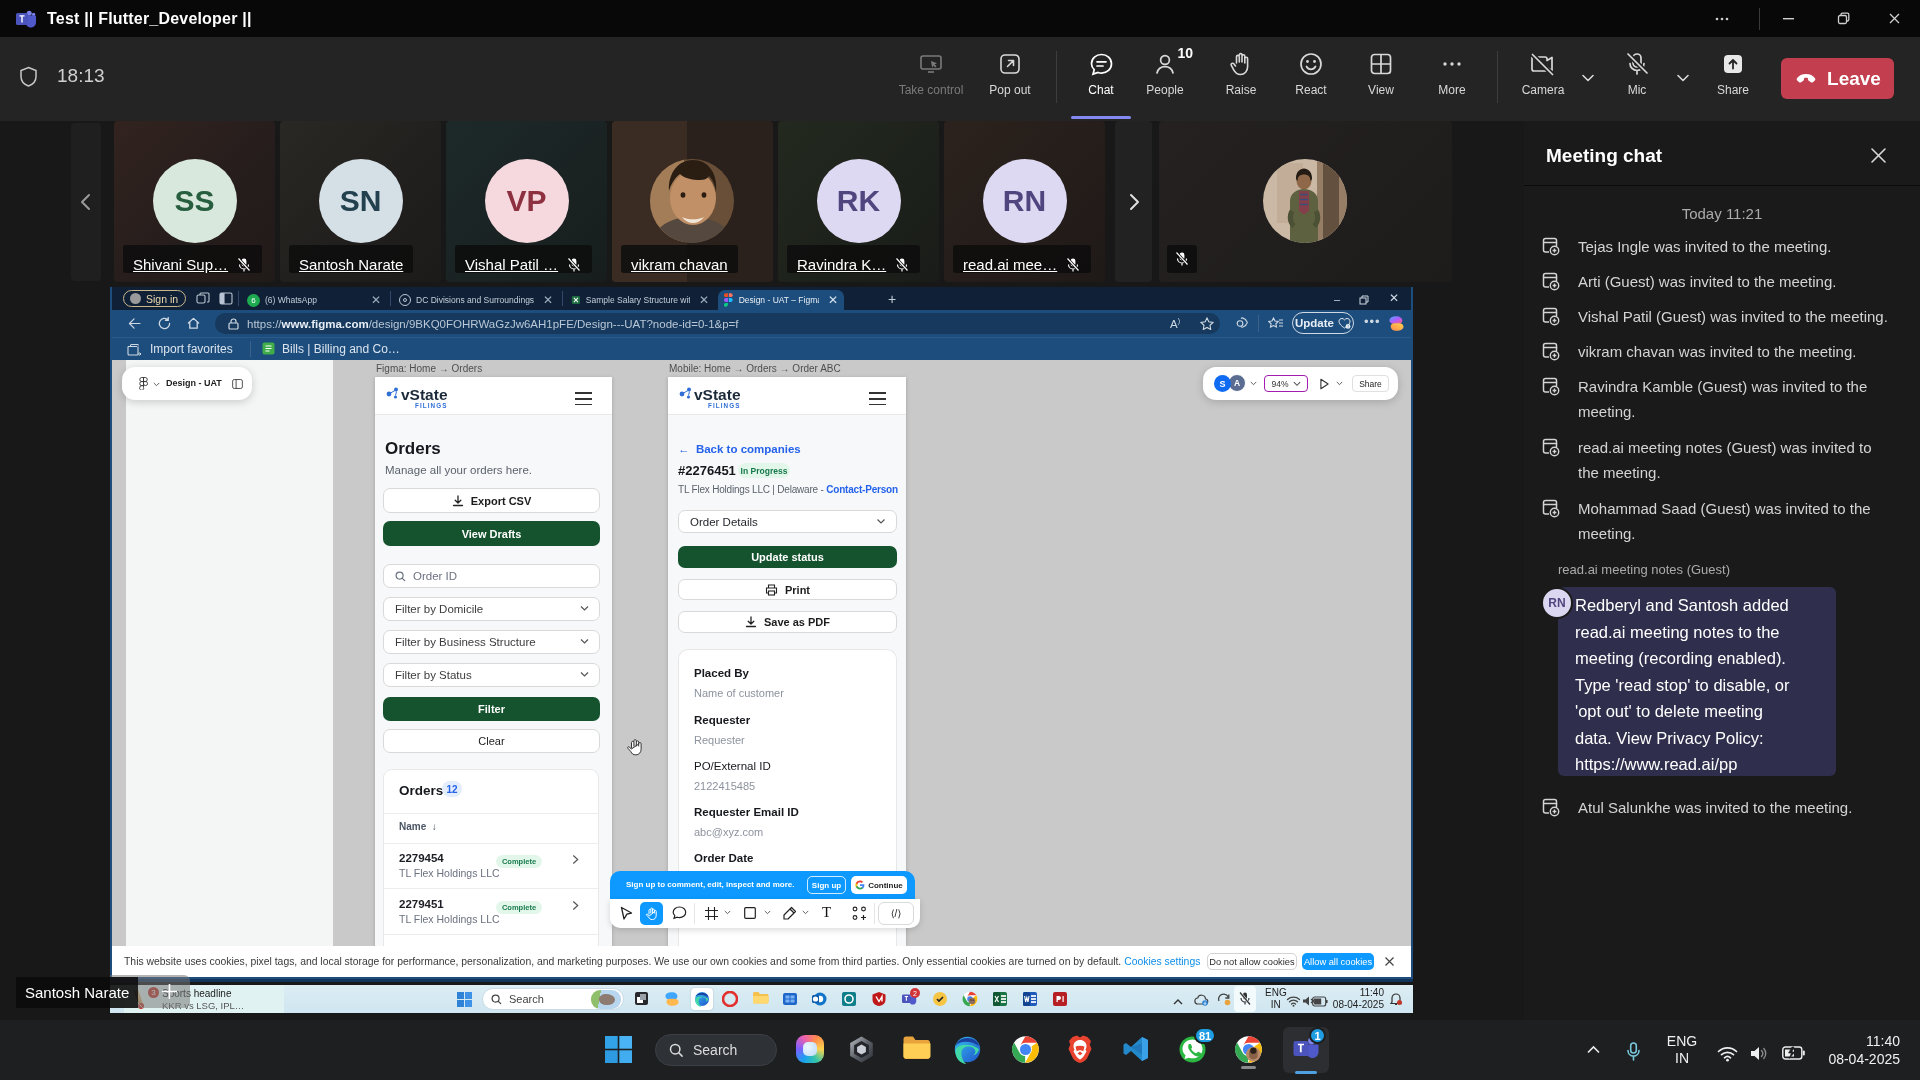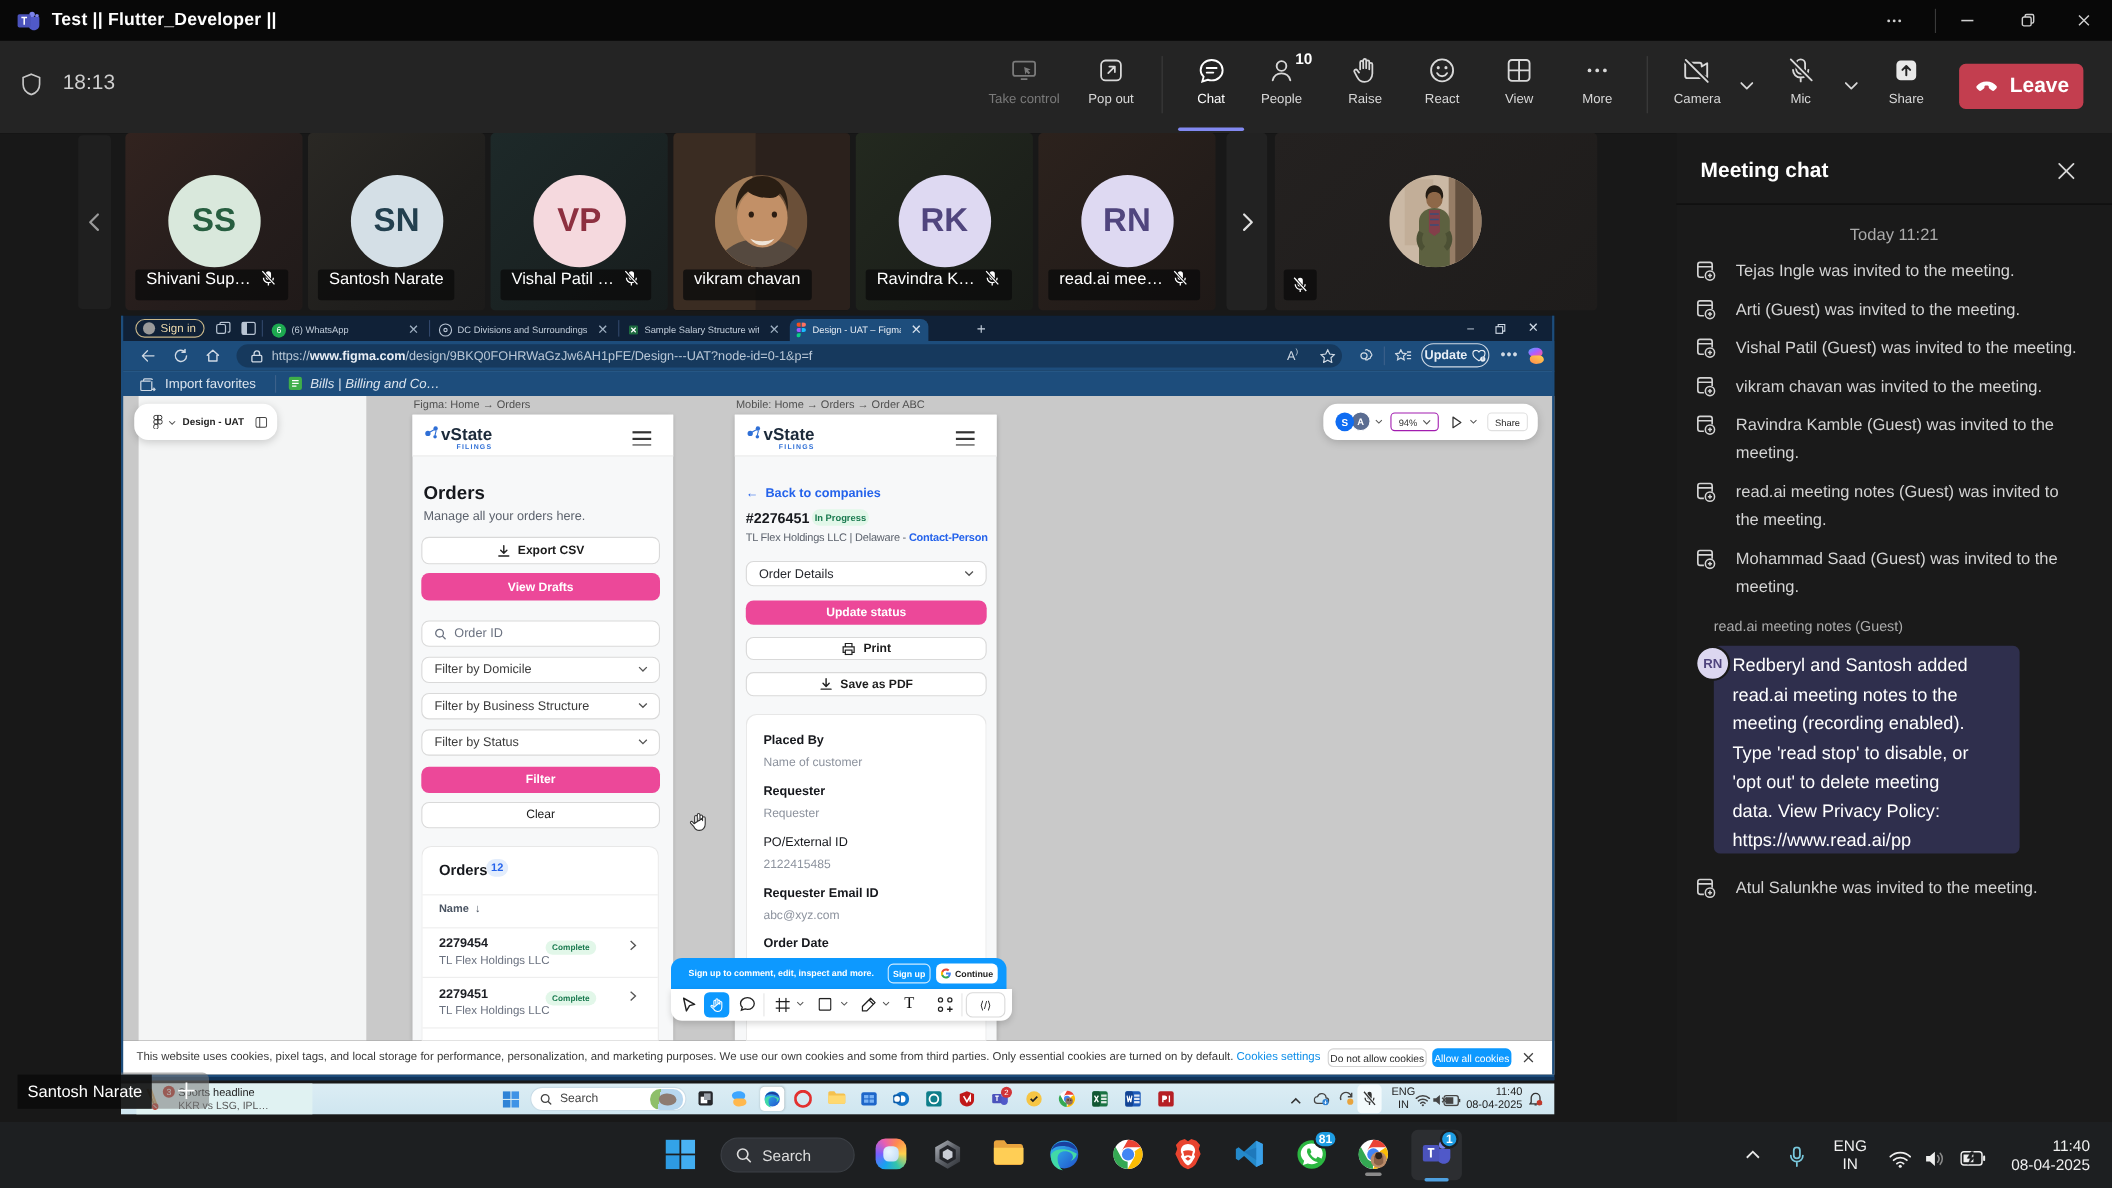--- a/index.html
+++ b/index.html
@@ -18,40 +18,40 @@
 .tbtn .ic { height:34px; display:flex; align-items:center; justify-content:center; }
 .tbtn .lb { font-size:12px; margin-top:2px; color:#d8d8d8; }
 .tsep { position:absolute; top:14px; width:1px; height:52px; background:#3d3d3d; }
 
 
 #stage { position:absolute; left:0; top:121px; width:1920px; height:899px; background:#181818; }
 
 
 .tile { position:absolute; top:0; height:161px; border-radius:4px; overflow:hidden; }
 .tile .avatar { position:absolute; left:50%; top:38px; transform:translateX(-50%); width:84px; height:84px; border-radius:50%; display:flex; align-items:center; justify-content:center; font-weight:700; font-size:30px; }
-.tile .nlabel { position:absolute; left:9px; bottom:9px; height:28px; background:rgba(12,12,12,0.82); border-radius:3px; color:#fff; font-size:15px; display:flex; align-items:flex-start; padding:0 10px; gap:8px; white-space:nowrap; }
+.tile .nlabel { position:absolute; left:9px; bottom:9px; height:28px; background:rgba(12,12,12,0.82); border-radius:3px; color:#fff; font-size:15px; display:flex; align-items:flex-end; padding:0 10px; gap:8px; white-space:nowrap;text-decoration:underline; }
 
 
 #chat { position:absolute; left:1524px; top:0px; width:396px; height:899px; background:#1a1a1a; }
 #chat .ev { position:absolute; left:54px; width:340px; font-size:15px; line-height:25px; color:#d4d4d4; white-space:nowrap; }
 #chat .ev svg.cal { position:absolute; left:-37px; top:2px; }
 
 
 #share { position:absolute; left:110px; top:166px; width:1445px; height:726px; }
 #share .tabstrip { position:absolute; left:0; top:0; width:1303px; height:23px; background:#102137; }
 #share .navbar { position:absolute; left:0; top:23px; width:1303px; height:27px; background:#1d4d7c; }
 #share .bookmarks { position:absolute; left:0; top:50px; width:1303px; height:23px; background:#1d4d7c; border-top:1px solid #2a5a88; }
 #share .canvas { position:absolute; left:0; top:73px; width:1303px; height:586px; background:#c9c9c9; overflow:hidden; }
 #share .tab { position:absolute; top:3px; height:20px; color:#c3cedb; font-size:8.5px; display:flex; align-items:center; gap:5px; padding:0 6px; white-space:nowrap; overflow:hidden; }
 #share .tabx { color:#9fb0c2; font-size:12px; margin-left:4px; }
 .mockup { position:absolute; background:#f7f8f9; box-shadow:0 1px 4px rgba(0,0,0,0.2); }
 .mockup .mhead { position:absolute; left:0; top:0; width:100%; height:38px; background:#fff; border-bottom:1px solid #e8e8e8; }
 .mbtn { position:absolute; border-radius:7px; font-size:11px; display:flex; align-items:center; justify-content:center; gap:7px; }
 .mbtn.outline { border:1px solid #d9d9d9; color:#1c1c1c; background:#fff; }
-.mbtn.blue { background:#ec4899; color:#fff; }
+.mbtn.blue { background:#14532d; color:#fff; }
 .mselect { position:absolute; border:1px solid #d9d9d9; border-radius:7px; background:#fff; color:#3c3c3c; font-size:11.5px; display:flex; align-items:center; padding:0 11px; }
 .mselect .chev { position:absolute; right:10px; top:50%; margin-top:-4px; }
 .tski { position:absolute; top:6px; width:17px; height:17px; }
 .tski.sel { background:#ffffff; border-radius:4px; top:3px; padding:3px; width:22px; height:22px; box-shadow:0 0 2px rgba(0,0,0,0.2); }
 .tski.sel svg { display:block; }
 
 
 #taskbar { position:absolute; left:0; top:1020px; width:1920px; height:60px; background:#1d1f21; }
 #taskbar .tbi { position:absolute; top:15px; width:30px; height:30px; }
 </style>
@@ -461,21 +461,21 @@
       <svg class="abs" style="left:17px;top:5px" width="15" height="13" viewBox="0 0 15 13">
           <path d="M1 3.5h9M1 3.5V11c0 .6.4 1 1 1h8c.6 0 1-.4 1-1V3.5M3.5 3.5v-1c0-.6.4-1 1-1h6c.6 0 1 .4 1 1" fill="none" stroke="#cfd9e4" stroke-width="1.1"></path>
           <path d="M12.5 9.5l1.5 1.5-1.5 1.5M14 11h-3" fill="none" stroke="#cfd9e4" stroke-width="1"></path>
         </svg>
       <div class="abs" style="left:40px;top:4px;font-size:12px;color:#dbe4ee;">Import favorites</div>
       <div class="abs" style="left:140px;top:3px;width:1px;height:16px;background:#3c618a;"></div>
       <svg class="abs" style="left:152px;top:4px" width="13" height="13" viewBox="0 0 13 13">
           <rect x="0.5" y="0.5" width="12" height="12" rx="2" fill="#3fae49"></rect>
           <path d="M3.5 4h6M3.5 6.5h6M3.5 9h4" stroke="#fff" stroke-width="1.1"></path>
         </svg>
-      <div class="abs" style="left:172px;top:4px;font-size:12px;color:#dbe4ee;font-style:italic;">Bills | Billing and Co…</div>
+      <div class="abs" style="left:172px;top:4px;font-size:12px;color:#dbe4ee;">Bills | Billing and Co…</div>
     </div>
 
     <div class="canvas" id="canvas">
       <div class="abs" style="left:16px;top:0;width:207px;height:586px;background:#f4f5f5;"></div>
 
       <div class="abs" style="left:266px;top:3px;font-size:10px;color:#4f4f4f;">Figma: Home → Orders</div>
 
       <div class="mockup" id="m1" style="left:265px;top:17px;width:237px;height:569px;">
         <div class="mhead"></div>
         <div class="abs" style="left:10px;top:7px;">

